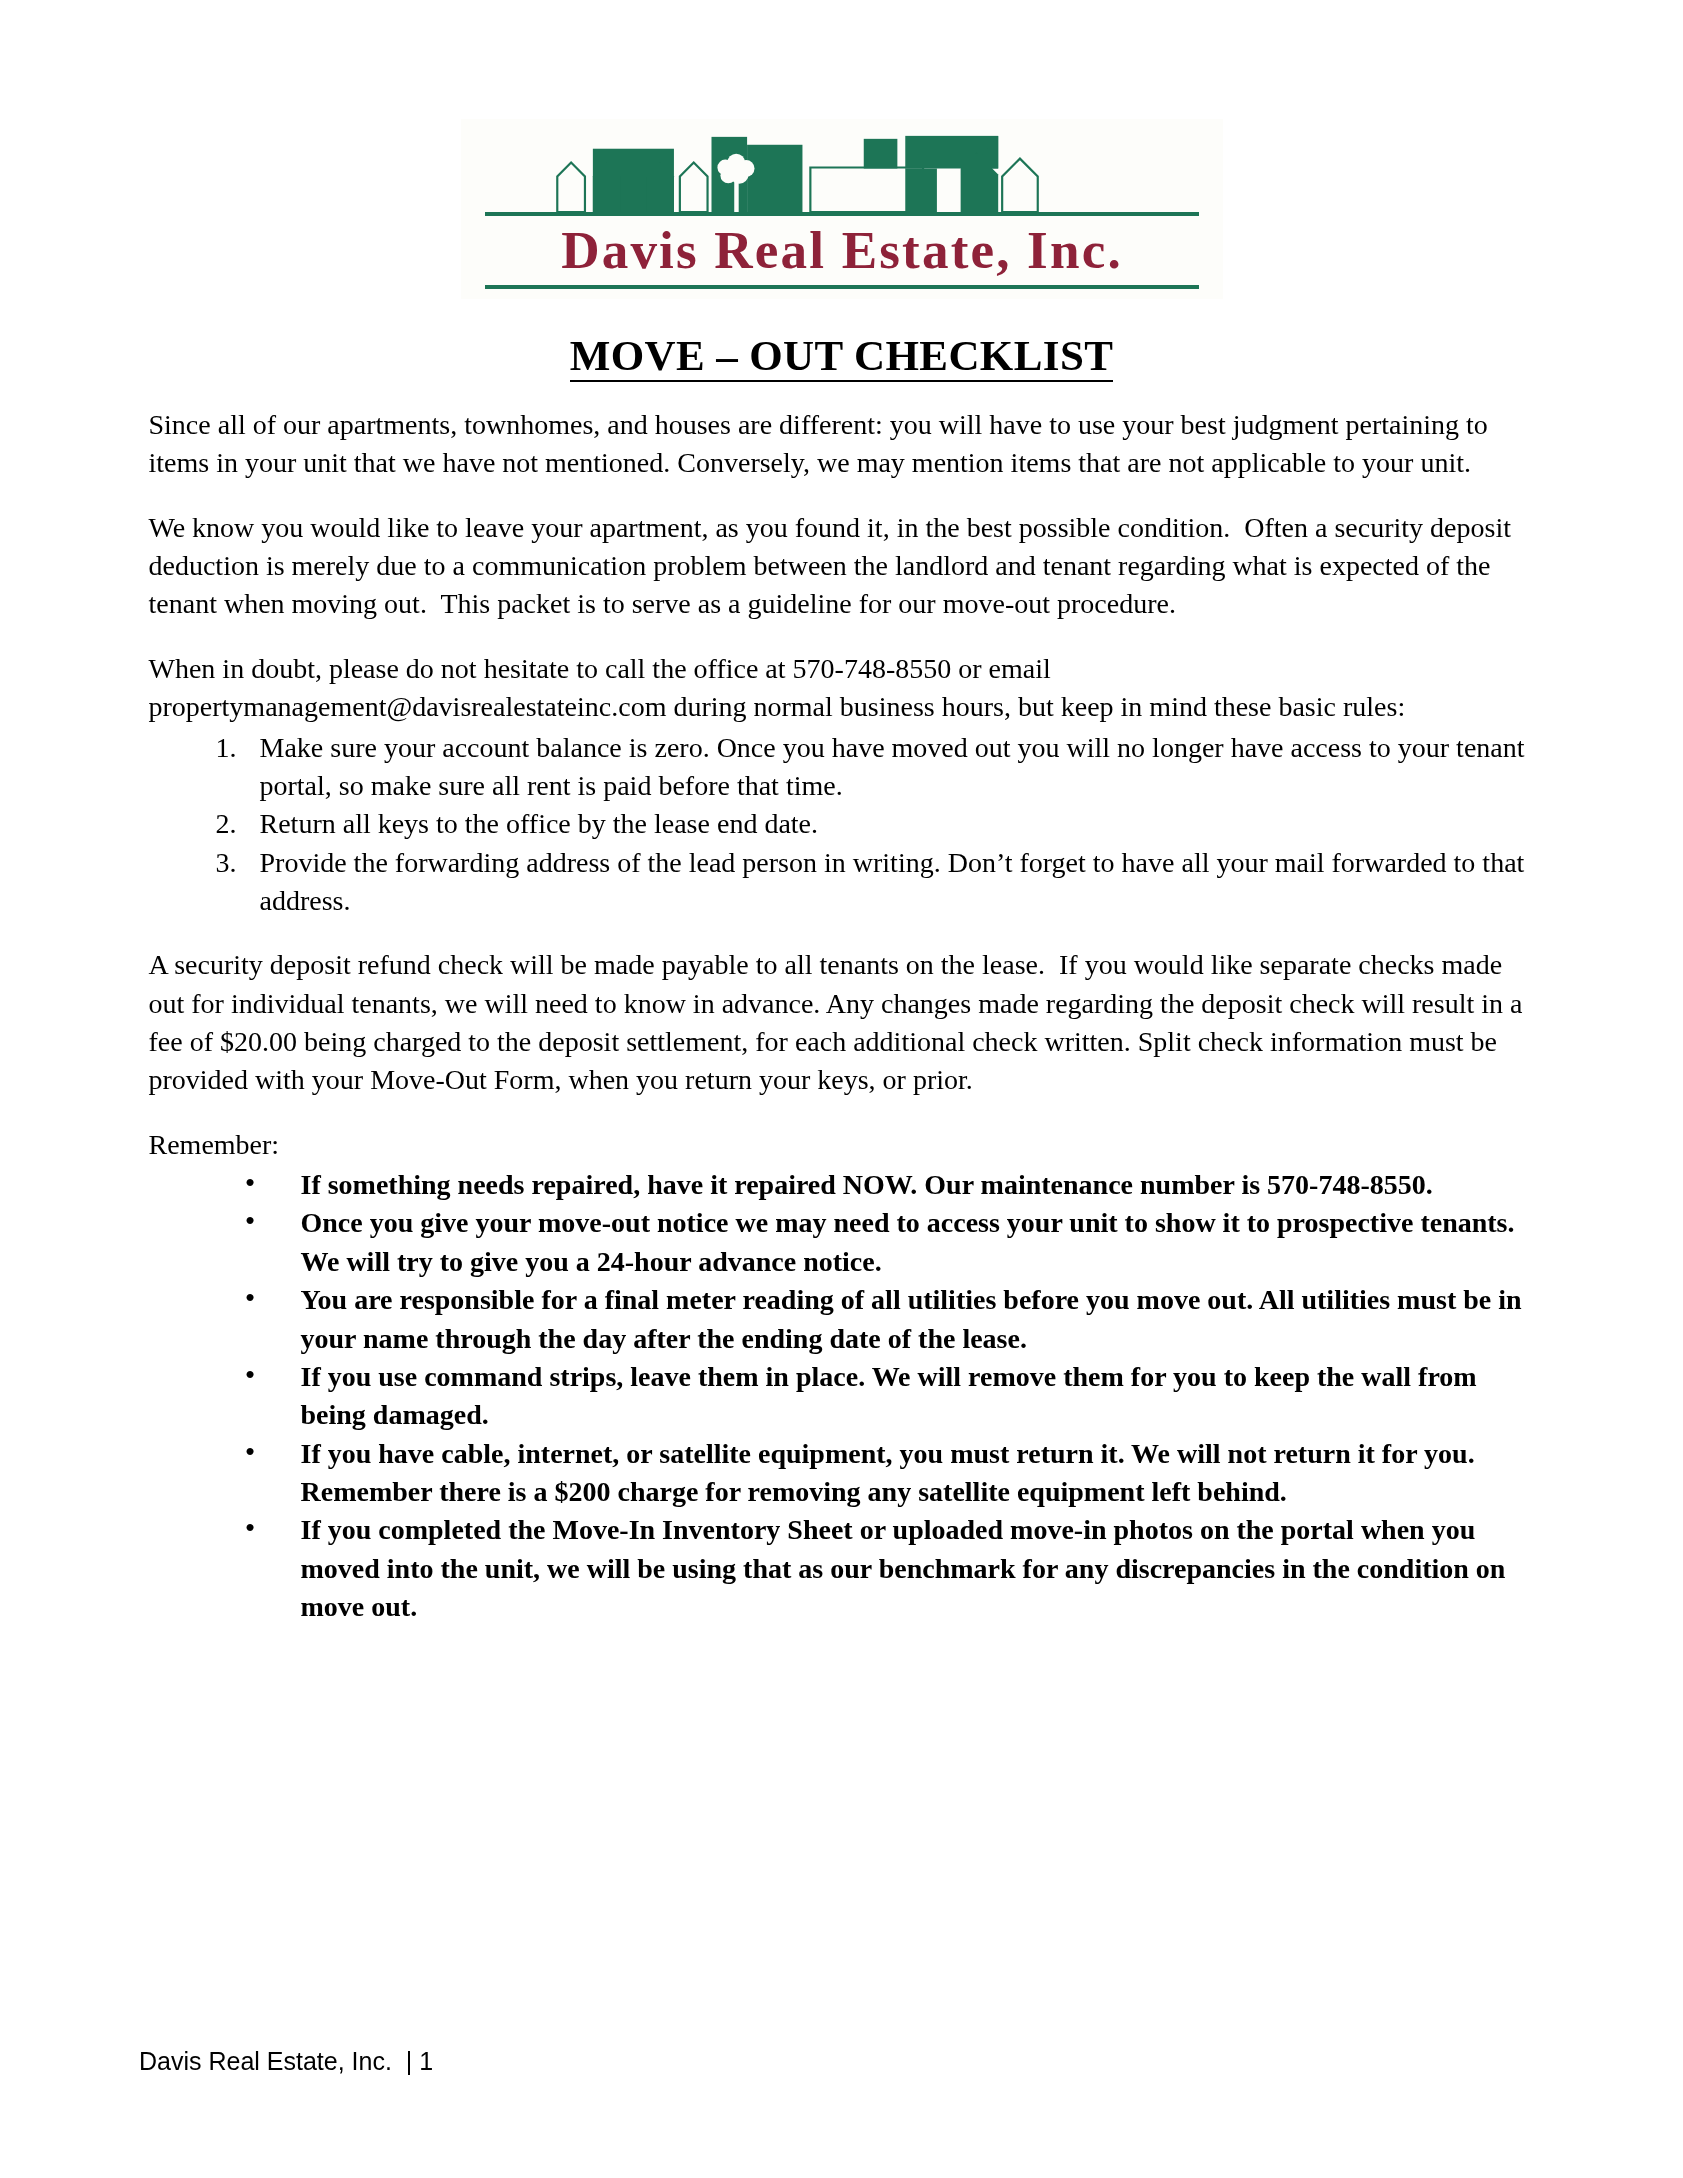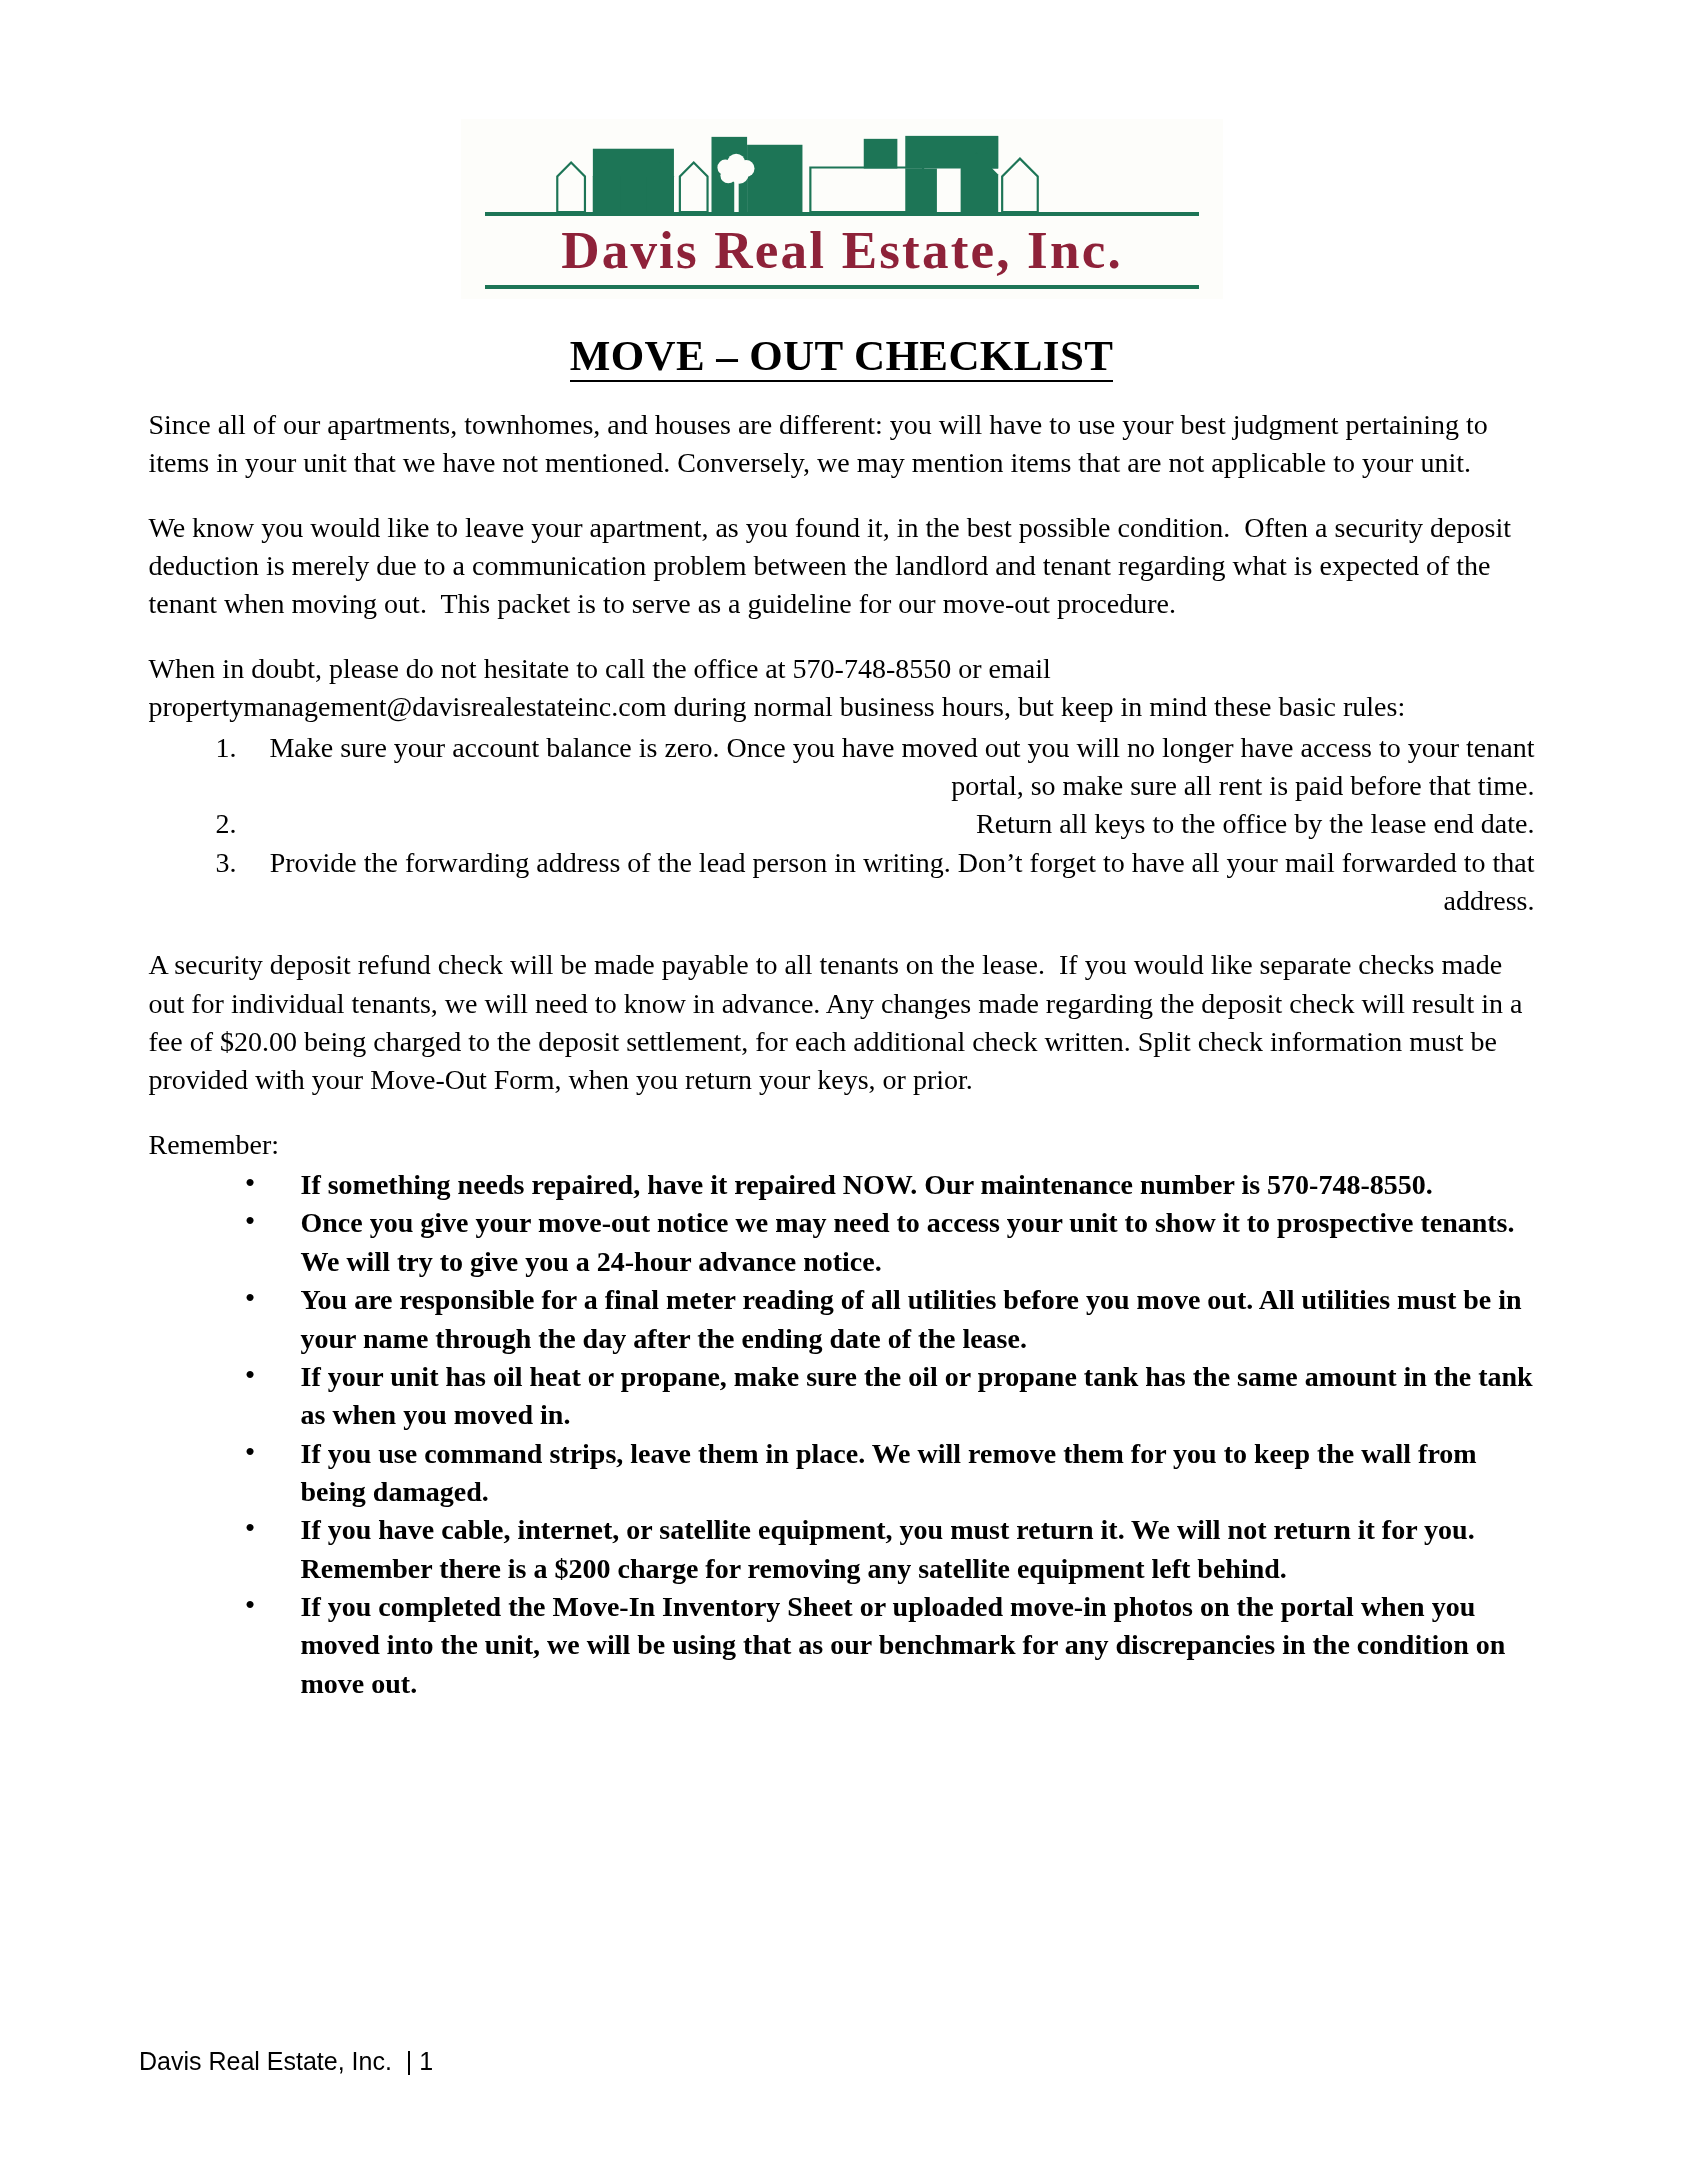--- a/index.html
+++ b/index.html
@@ -82,21 +82,20 @@
     text-align: left;
     white-space: pre-wrap;
   }
   p.para.tight { margin-bottom: 2px; }
 
   ol.rules {
     margin: 0 0 26px 0;
     padding-left: 95px;
     font-size: 28px;
     line-height: 1.37;
-    text-align: right;
   }
   ol.rules > li {
     margin: 0 0 0 0;
     padding-left: 16px;
   }
 
   ul.remember {
     margin: 0 0 0 0;
     padding-left: 97px;
     font-size: 28px;
@@ -196,21 +195,20 @@
     </ol>
 
     <p class="para">A security deposit refund check will be made payable to all tenants on the lease.  If you would like separate checks made out for individual tenants, we will need to know in advance. Any changes made regarding the deposit check will result in a fee of $20.00 being charged to the deposit settlement, for each additional check written. Split check information must be provided with your Move-Out Form, when you return your keys, or prior.</p>
 
     <p class="para tight">Remember:</p>
 
     <ul class="remember">
       <li>If something needs repaired, have it repaired NOW.  Our maintenance number is 570-748-8550.</li>
       <li>Once you give your move-out notice we may need to access your unit to show it to prospective tenants. We will try to give you a 24-hour advance notice.</li>
       <li>You are responsible for a final meter reading of all utilities before you move out.  All utilities must be in your name through the day after the ending date of the lease.</li>
-      <li>If your unit has oil heat or propane, make sure the oil or propane tank has the same amount in the tank as when you moved in.</li>
       <li>If you use command strips, leave them in place. We will remove them for you to keep the wall from being damaged.</li>
       <li>If you have cable, internet, or satellite equipment, you must return it.  We will not return it for you. Remember there is a $200 charge for removing any satellite equipment left behind.</li>
       <li>If you completed the Move-In Inventory Sheet or uploaded move-in photos on the portal when you moved into the unit, we will be using that as our benchmark for any discrepancies in the condition on move out.</li>
     </ul>
 
   </div>
 
   <div class="footer">Davis Real Estate, Inc.  | 1</div>
 
 </div>

